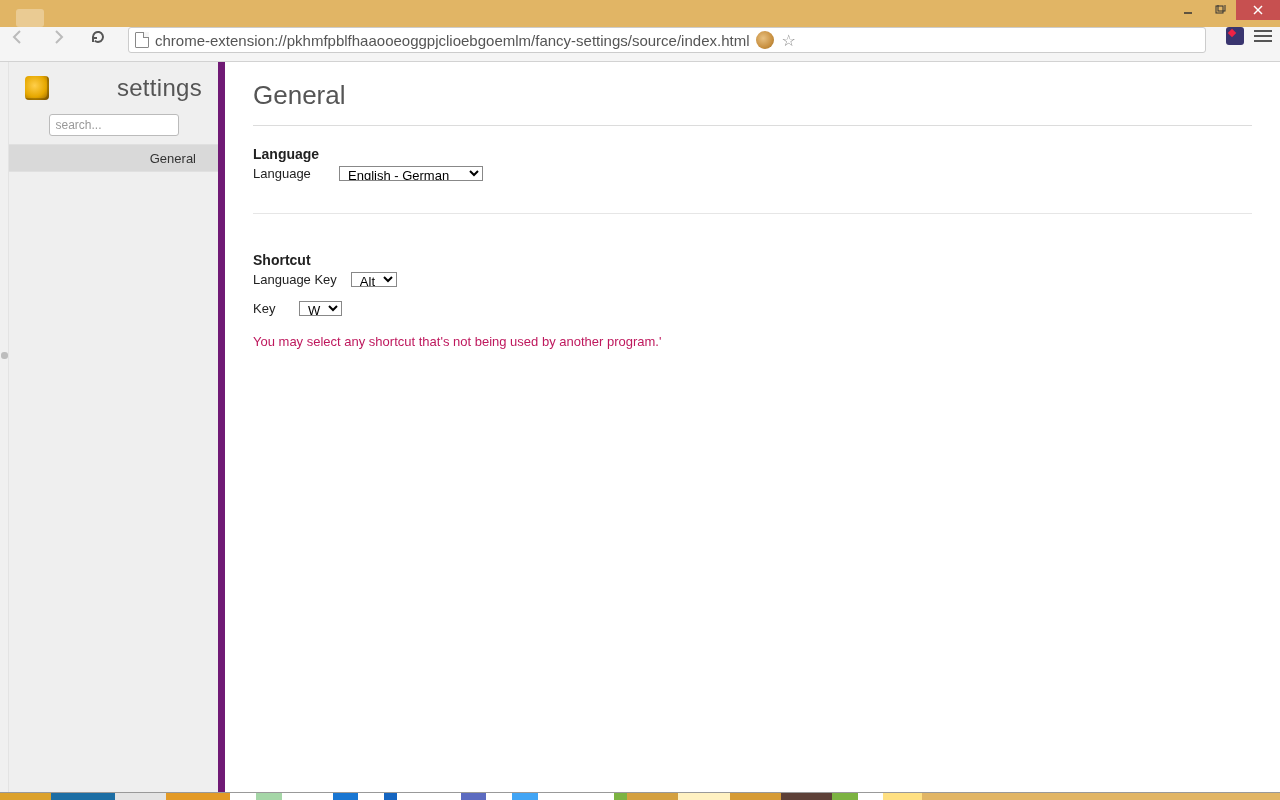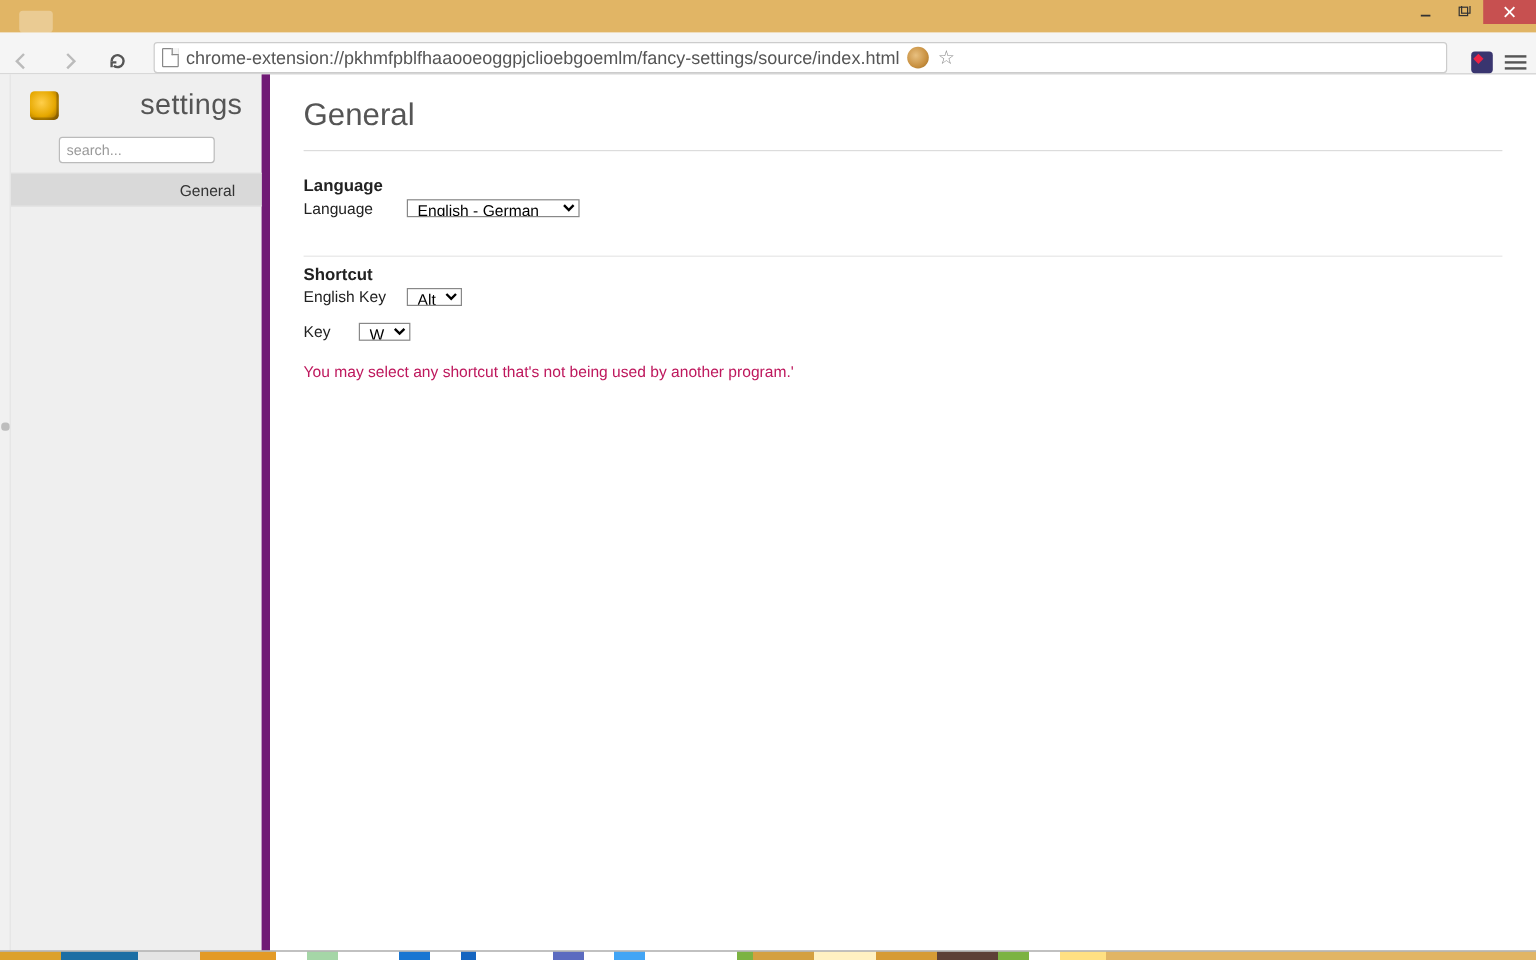--- a/index.html
+++ b/index.html
@@ -86,21 +86,21 @@
     color: #fff;
     width: 44px;
   }
 
   
   .toolbar {
     height: 35px;
     background: #f5f5f5;
     border-bottom: 1px solid #d2d2d2;
     display: flex;
-    align-items: flex-end;
+    align-items: flex-start;
     padding: 0 8px;
     gap: 20px;
   }
   .nav-btn {
     width: 20px; height: 20px;
     display: flex; align-items:center; justify-content:center;
     color: #777;
   }
   .nav-btn.disabled { color: #bbb; }
   .reload { color: #555; }
@@ -259,21 +259,21 @@
     border-top: 1px solid #dcdcdc;
     margin: 0 0 14px 0;
   }
 
   .section {
     display: flex;
     border-bottom: 1px solid #e6e6e6;
     padding: 4px 0 22px 0;
     flex-direction: column;
   }
-  .section:last-of-type { border-bottom: none; padding-bottom: 10px; }
+  .section:last-of-type { border-bottom: none; padding-bottom: 10px; margin-top: 32px; }
   .section-label {
     width: 140px;
     font-weight: bold;
     font-size: 14px;
     color: #222;
     padding-top: 2px;
   }
   .section-body {
     flex: 1;
   }
@@ -414,21 +414,21 @@
             <option>English - German</option>
           </select>
         </div>
       </div>
     </div>
 
     <div class="section">
       <div class="section-label">Shortcut</div>
       <div class="section-body">
         <div class="field-row">
-          <span class="field-label">English Key</span>
+          <span class="field-label">Language Key</span>
           <select>
             <option>Alt</option>
           </select>
         </div>
         <div class="field-row">
           <span class="field-label" style="min-width:32px">Key</span>
           <select>
             <option>W</option>
           </select>
         </div>

